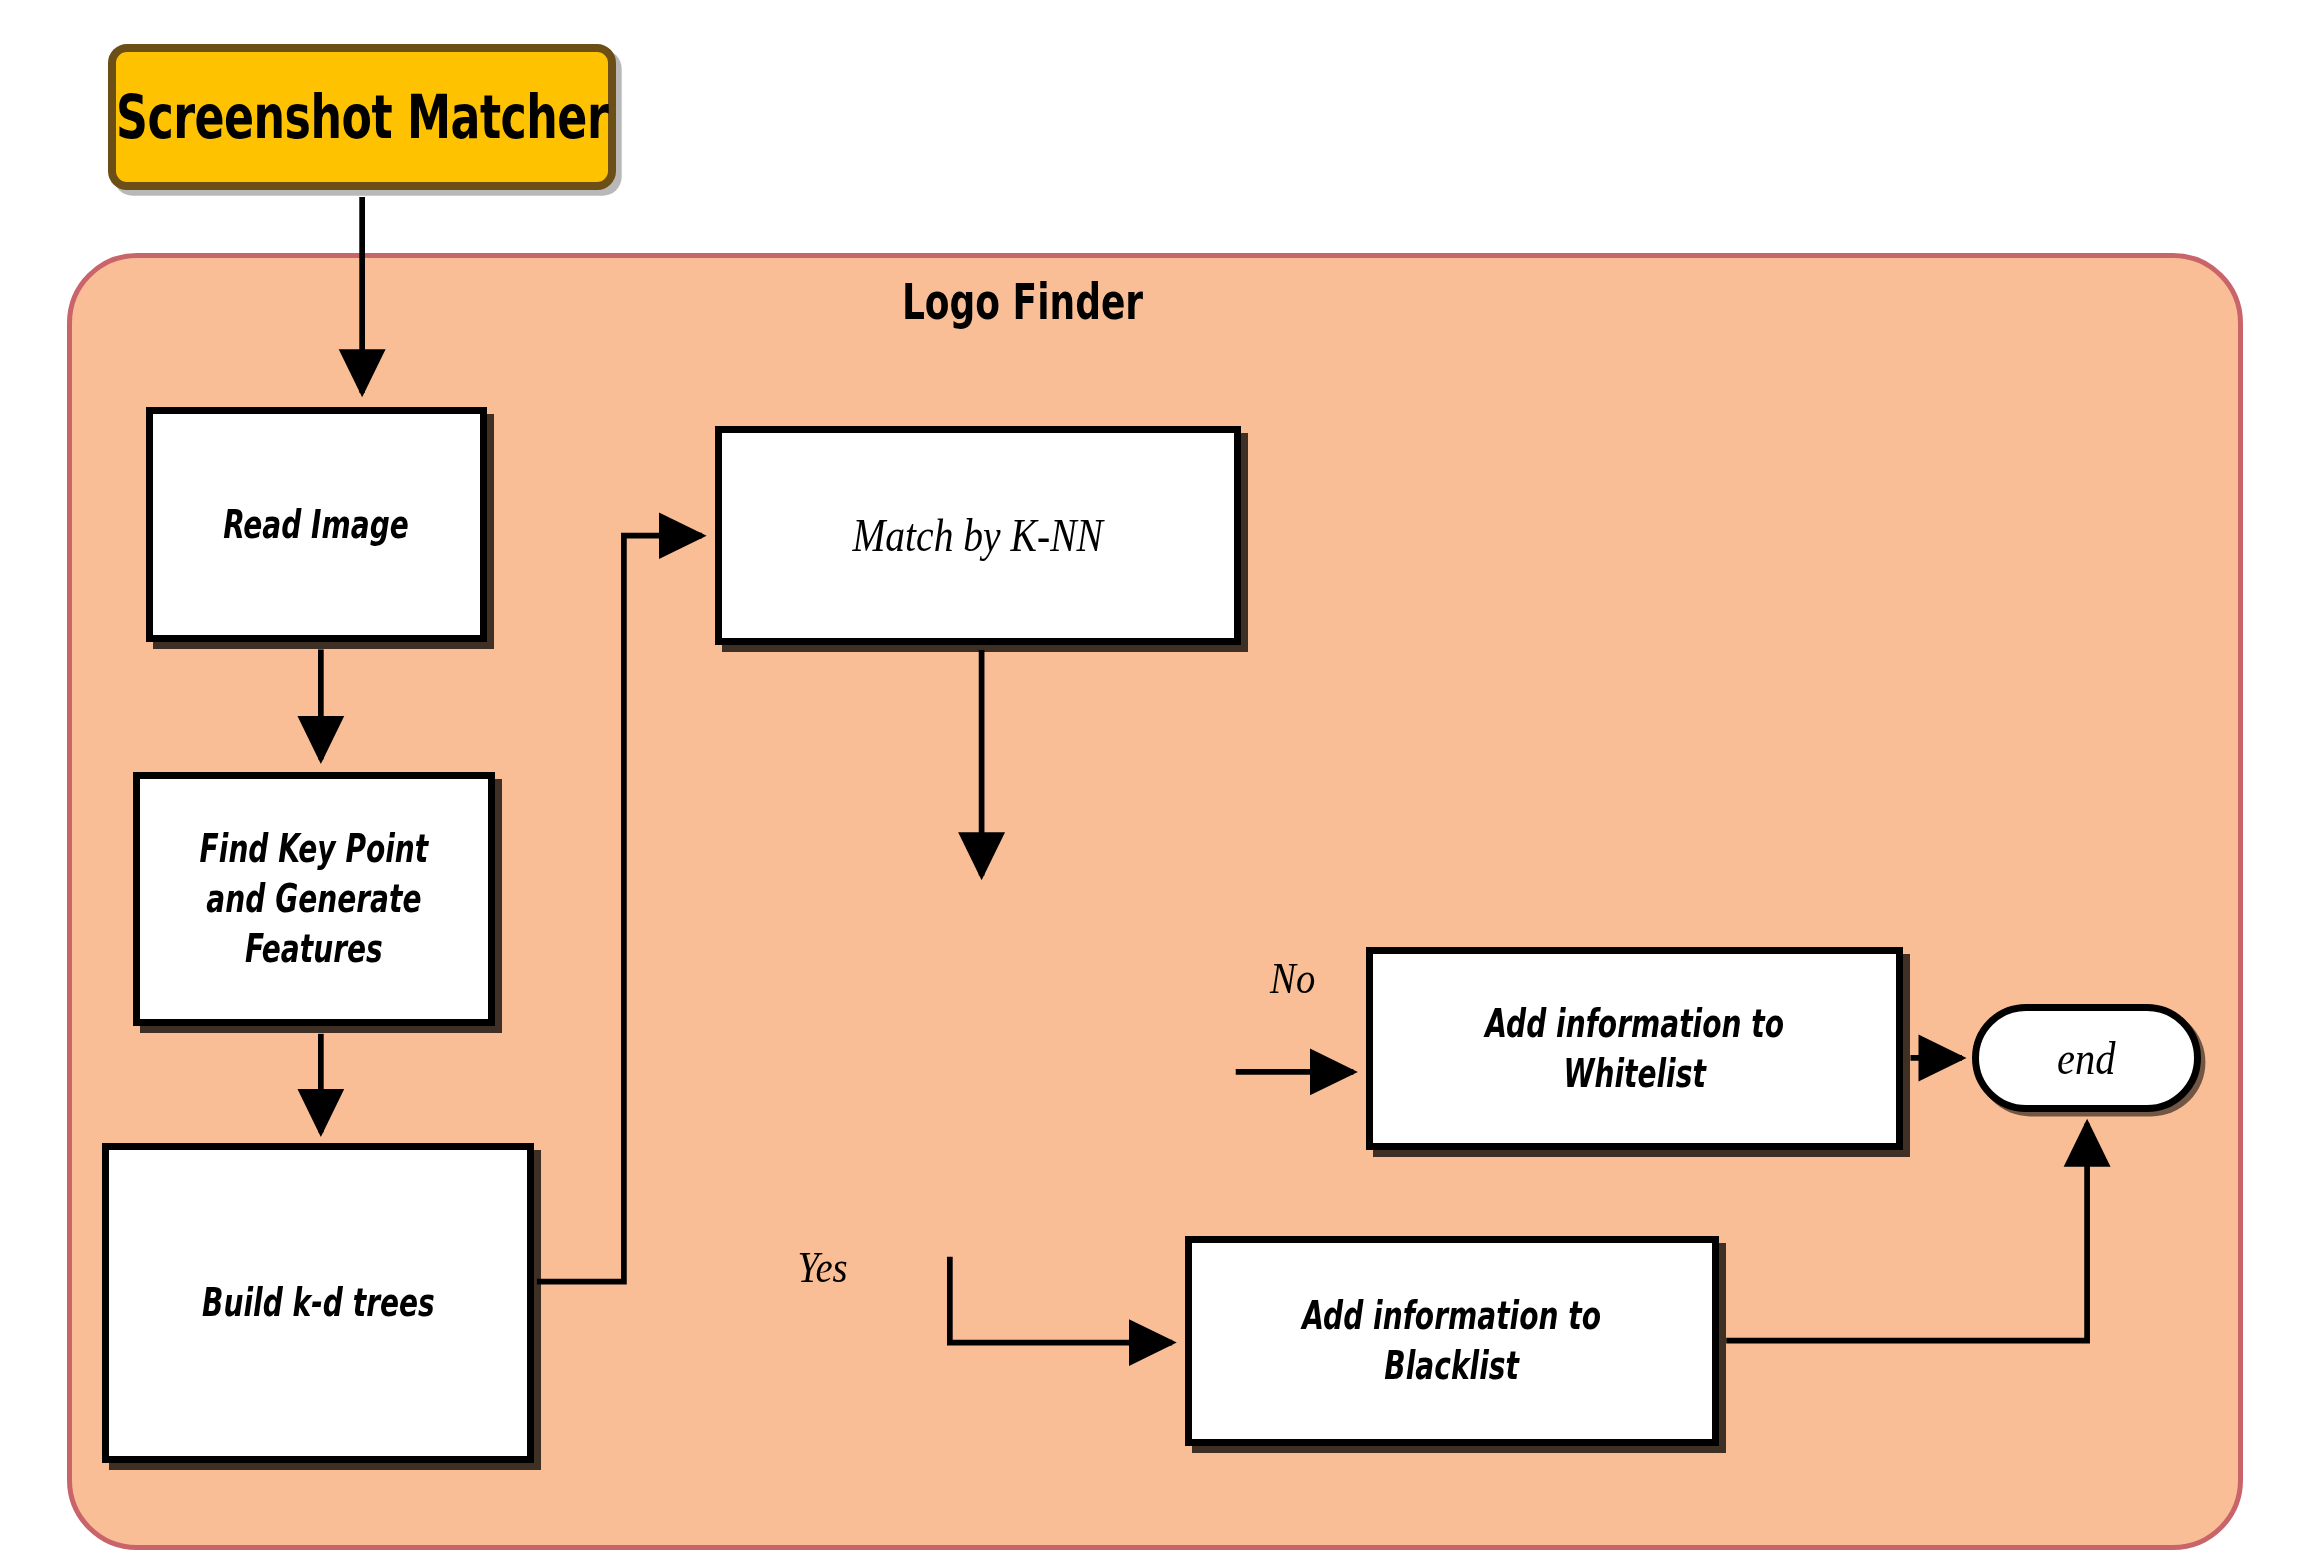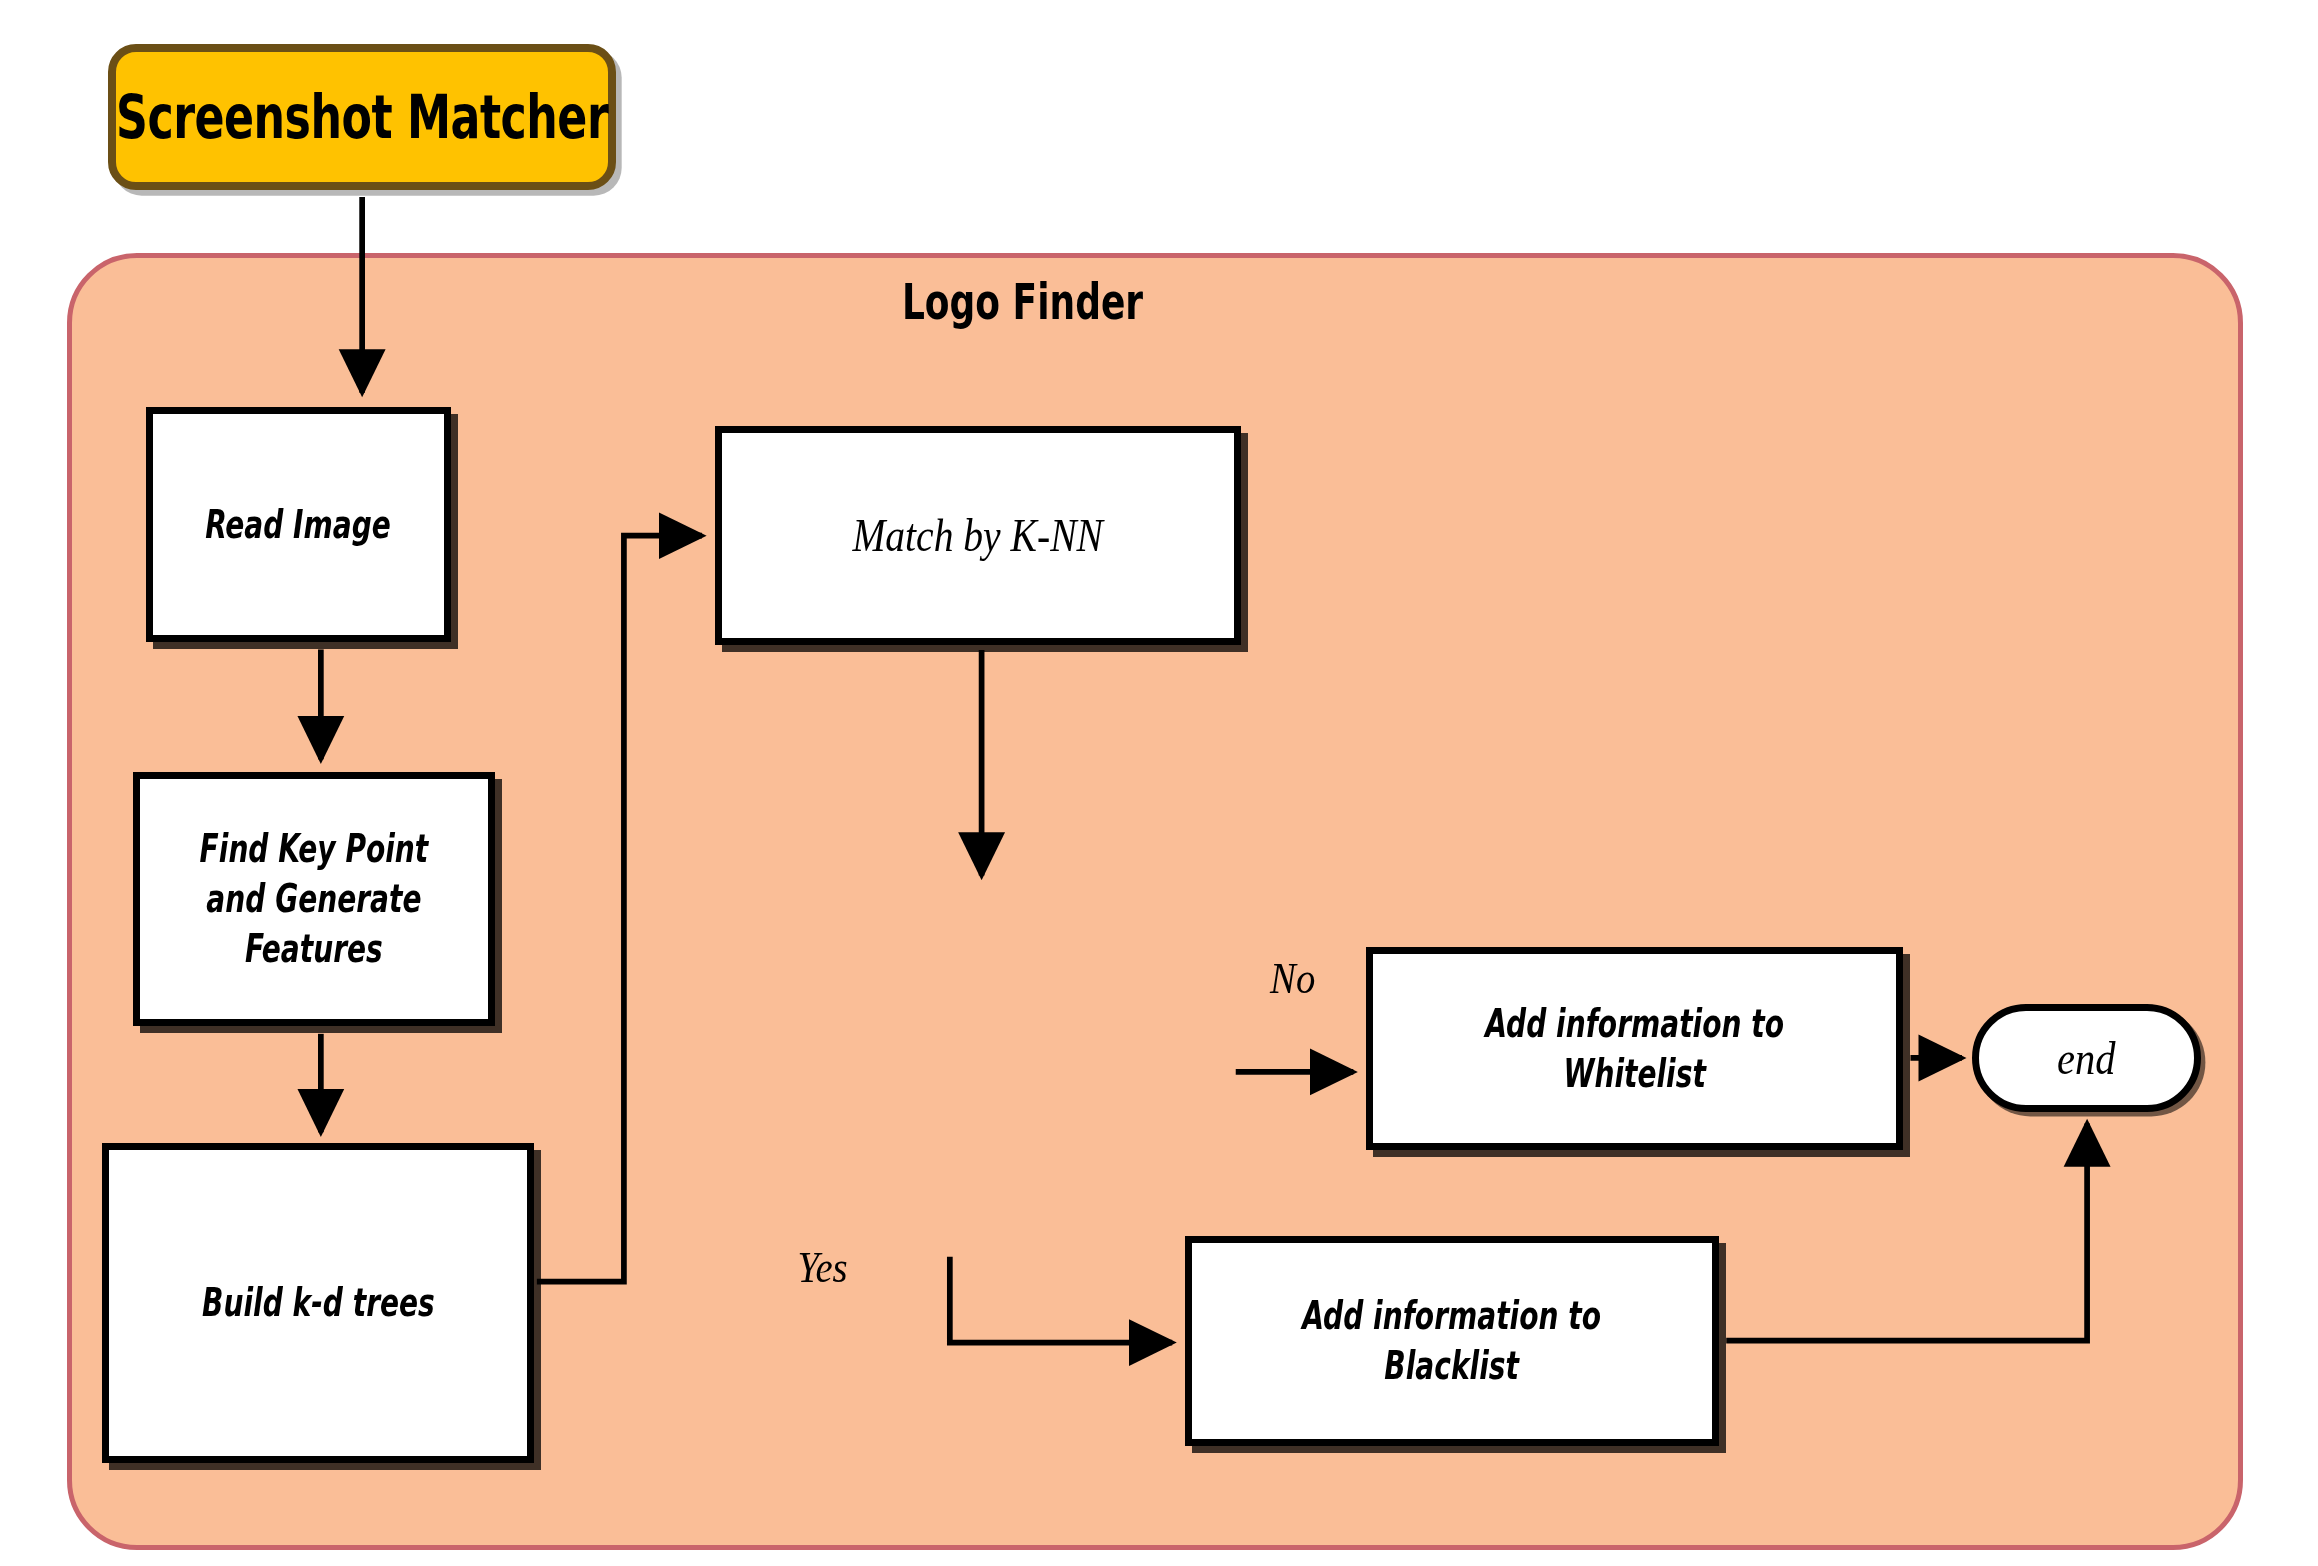--- a/index.html
+++ b/index.html
@@ -33,21 +33,21 @@
   }
 
   
   .start-node {
     left: 108px;
     top: 44px;
     width: 508px;
     height: 146px;
     background: #FFC200;
     border: 8.3px solid #6B4F16;
-    border-radius: 28px;
+    border-radius: 19px;
     box-shadow: 5.7px 5.7px 0 rgba(0,0,0,0.28);
   }
   .start-node .label {
     font-family: "Liberation Sans Narrow", "DejaVu Sans Condensed", "Liberation Sans", sans-serif;
     font-weight: bold;
     font-size: 60px;
     letter-spacing: -0.6px;
     transform: scaleX(0.82);
     white-space: nowrap;
   }
@@ -98,21 +98,21 @@
   .proc-serif .label {
     font-family: "Liberation Serif", "DejaVu Serif", serif;
     font-style: italic;
     font-weight: normal;
     font-size: 46px;
     transform: scaleX(0.86);
     line-height: 1.25;
     white-space: pre-line;
   }
 
-  #node-read-image   { left: 146px;  top: 407px;  width: 305px; height: 235px; }
+  #node-read-image   { left: 146px;  top: 407px;  width: 341px; height: 235px; }
   #node-find-key     { left: 133px;  top: 772px; width: 362px; height: 254px; }
   #node-build-kd     { left: 102px;  top: 1143px; width: 432px; height: 320px; }
   #node-match-knn    { left: 715px; top: 426px;  width: 526px; height: 219px; }
   #node-whitelist    { left: 1366px; top: 947px; width: 537px; height: 203px; }
   #node-blacklist    { left: 1185px; top: 1236px; width: 534px; height: 210px; }
 
   
   #node-decision {
     left: 664px;
     top: 886px;

